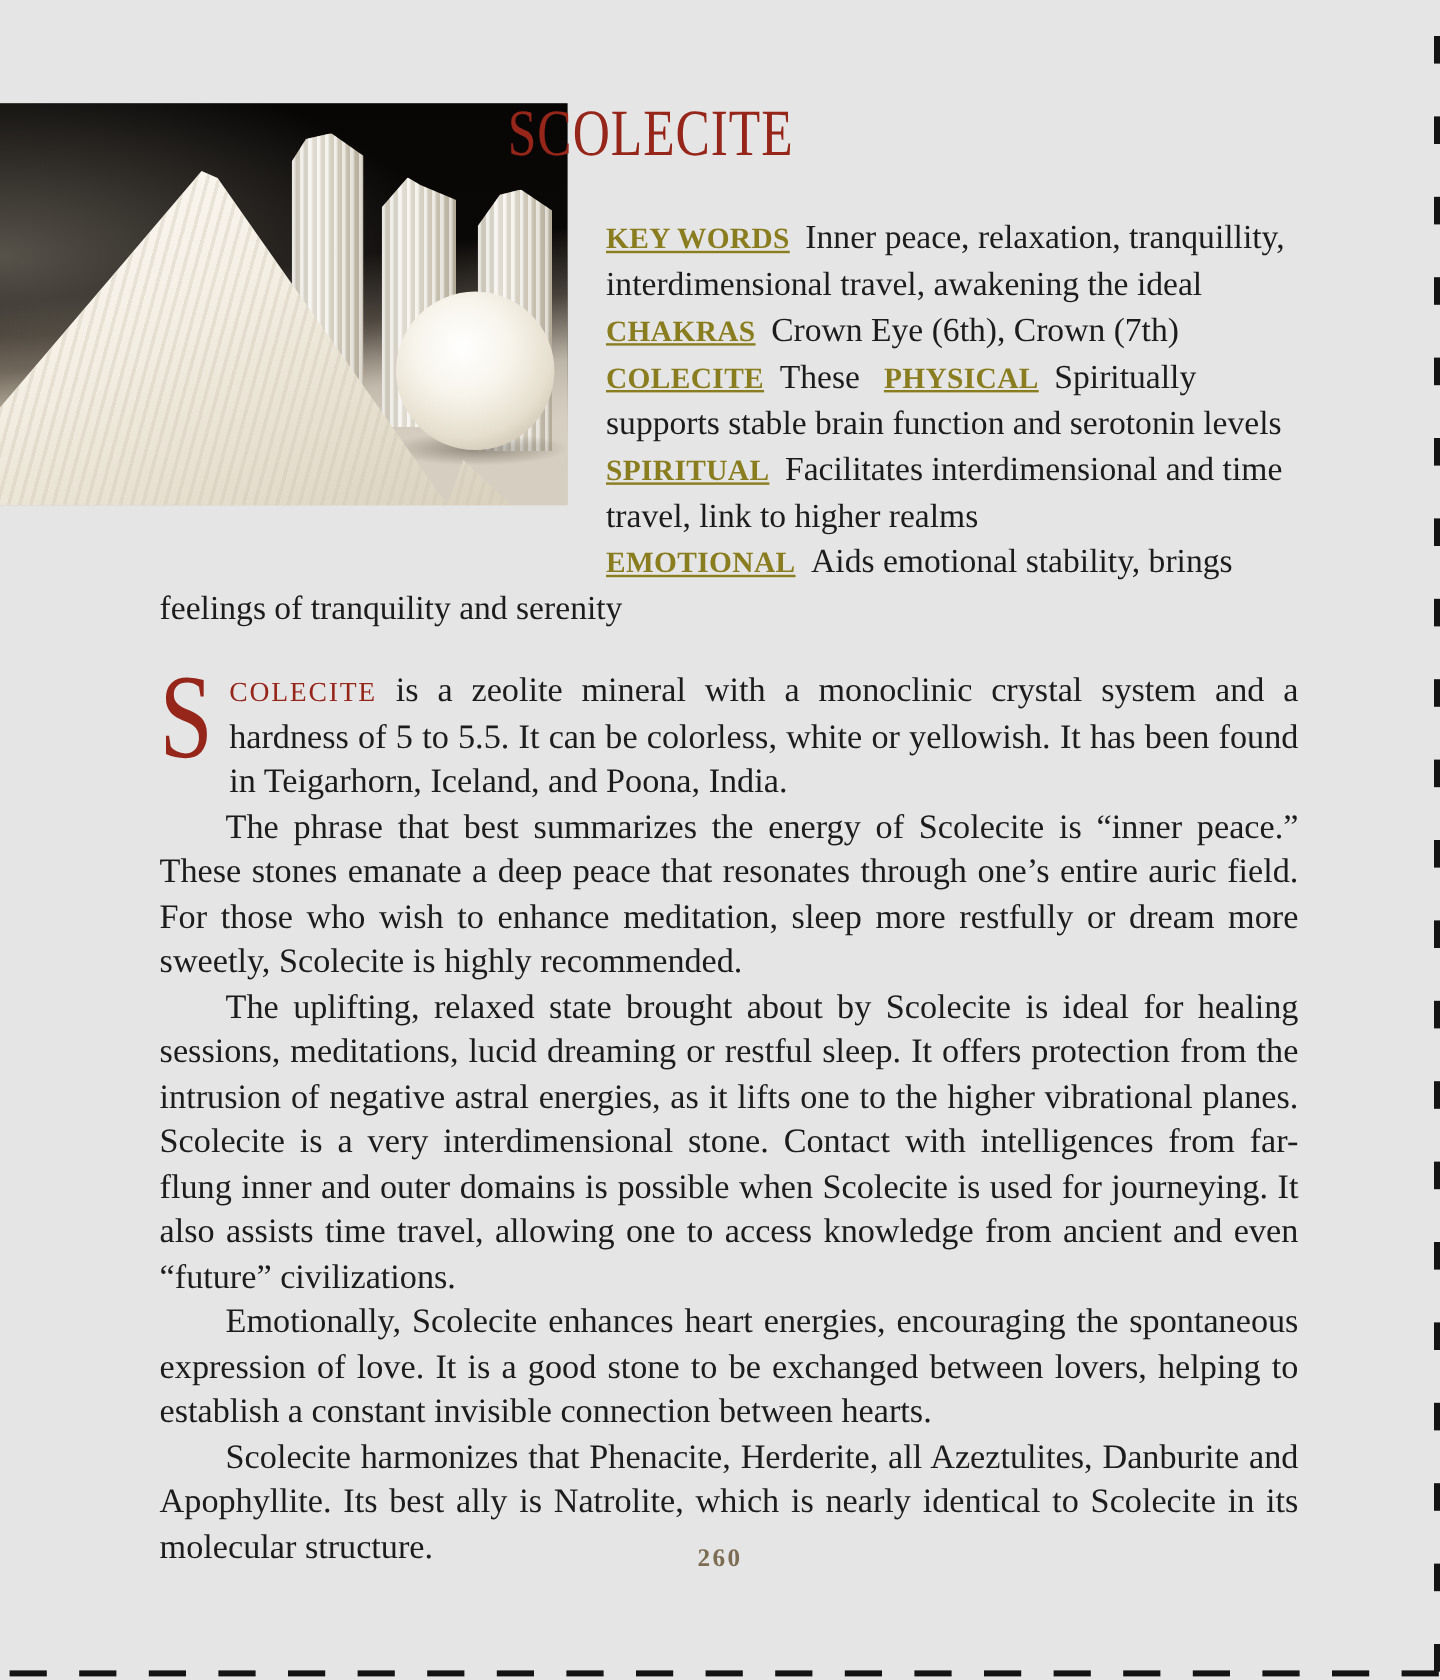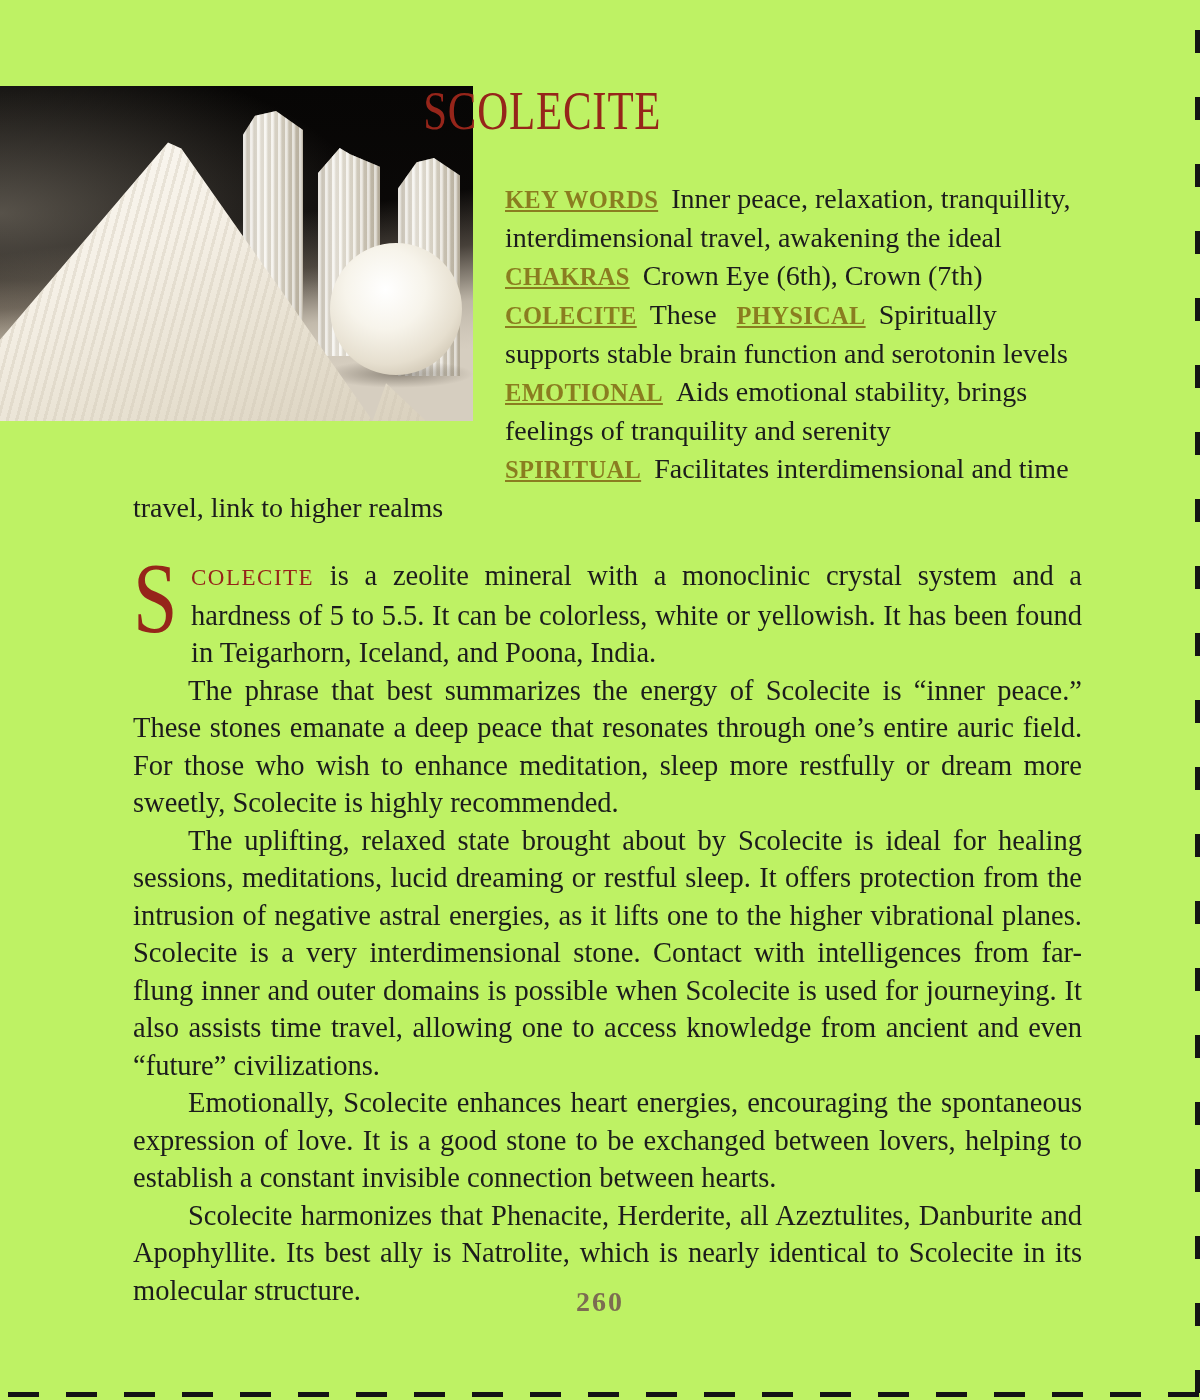--- a/index.html
+++ b/index.html
@@ -5,21 +5,21 @@
   :root{
     --red:#96251a;
     --olive:#8a7d20;
     --body:#1c1c1c;
     --pagenum:#7c6c52;
     --mark:#141414;
   }
   *{box-sizing:border-box;}
   html,body{margin:0;padding:0;background:#fff;}
   .page{
-    position:relative;width:1200px;height:1400px;background:#bef264;
+    position:relative;width:1200px;height:1400px;background:#e5e5e5;
     font-family:"Liberation Serif", serif;color:var(--body);overflow:hidden;
   }
   .flow{padding:0 118px 0 133px;}
 
   
   .photo{
     float:left;width:473px;height:335px;margin:0 32px 33px -133px;
     position:relative;overflow:hidden;
     background:
       radial-gradient(ellipse at 0% 38%, rgba(150,142,128,.55), transparent 55%),
@@ -65,21 +65,21 @@
   .para.first{text-indent:0;}
   .dropcap{
     float:left;width:48px;height:78px;margin:2px 10px 0 0;
     font-size:100px;line-height:78px;color:var(--red);
     transform:scaleX(.8);transform-origin:0 0;overflow:visible;
   }
   .leadword{color:var(--red);font-size:23px;letter-spacing:1.5px;}
 
   .page-number{
     position:absolute;top:1286px;left:0;width:100%;text-align:center;
-    font-size:28px;font-weight:bold;color:var(--pagenum);letter-spacing:2px;
+    font-size:21px;font-weight:bold;color:var(--pagenum);letter-spacing:2px;
   }
 
   
   .edge-layer{position:absolute;inset:0;pointer-events:none;}
   .tick{position:absolute;right:0;width:5px;height:23px;background:var(--mark);}
   .dash{position:absolute;bottom:3px;width:31px;height:5px;background:var(--mark);}
 </style>
 </head>
 <body>
 
@@ -96,23 +96,23 @@
     </div>
 
     <h1 class="title">SCOLECITE</h1>
 
     <p class="attr attr-first"><span class="lbl">KEY WORDS</span><span class="txt">Inner peace, relaxation, tranquillity, interdimensional travel, awakening the ideal</span></p>
 
     <p class="attr"><span class="lbl">CHAKRAS</span><span class="txt">Crown Eye (6th), Crown (7th)</span></p>
 
     <p class="attr"><span class="lbl">COLECITE</span><span class="txt">These</span><span class="lbl lbl-gap">PHYSICAL</span><span class="txt">Spiritually supports stable brain function and serotonin levels</span></p>
 
+    <p class="attr"><span class="lbl">SPIRITUAL</span><span class="txt">Facilitates interdimensional and time travel, link to higher realms</span></p>
+
     <p class="attr"><span class="lbl">EMOTIONAL</span><span class="txt">Aids emotional stability, brings feelings of tranquility and serenity</span></p>
-
-    <p class="attr"><span class="lbl">SPIRITUAL</span><span class="txt">Facilitates interdimensional and time travel, link to higher realms</span></p>
 
     <div class="body-text">
       <p class="para first"><span class="dropcap">S</span><span class="leadword">COLECITE</span> <span>is a zeolite mineral with a monoclinic crystal system and a hardness of 5 to 5.5. It can be colorless, white or yellowish. It has been found in Teigarhorn, Iceland, and Poona, India.</span></p>
       <p class="para">The phrase that best summarizes the energy of Scolecite is “inner peace.” These stones emanate a deep peace that resonates through one’s entire auric field. For those who wish to enhance meditation, sleep more restfully or dream more sweetly, Scolecite is highly recommended.</p>
       <p class="para">The uplifting, relaxed state brought about by Scolecite is ideal for healing sessions, meditations, lucid dreaming or restful sleep. It offers protection from the intrusion of negative astral energies, as it lifts one to the higher vibrational planes. Scolecite is a very interdimensional stone. Contact with intelligences from far-flung inner and outer domains is possible when Scolecite is used for journeying. It also assists time travel, allowing one to access knowledge from ancient and even “future” civilizations.</p>
       <p class="para">Emotionally, Scolecite enhances heart energies, encouraging the spontaneous expression of love. It is a good stone to be exchanged between lovers, helping to establish a constant invisible connection between hearts.</p>
       <p class="para">Scolecite harmonizes that Phenacite, Herderite, all Azeztulites, Danburite and Apophyllite. Its best ally is Natrolite, which is nearly identical to Scolecite in its molecular structure.</p>
     </div>
   </div>
 

